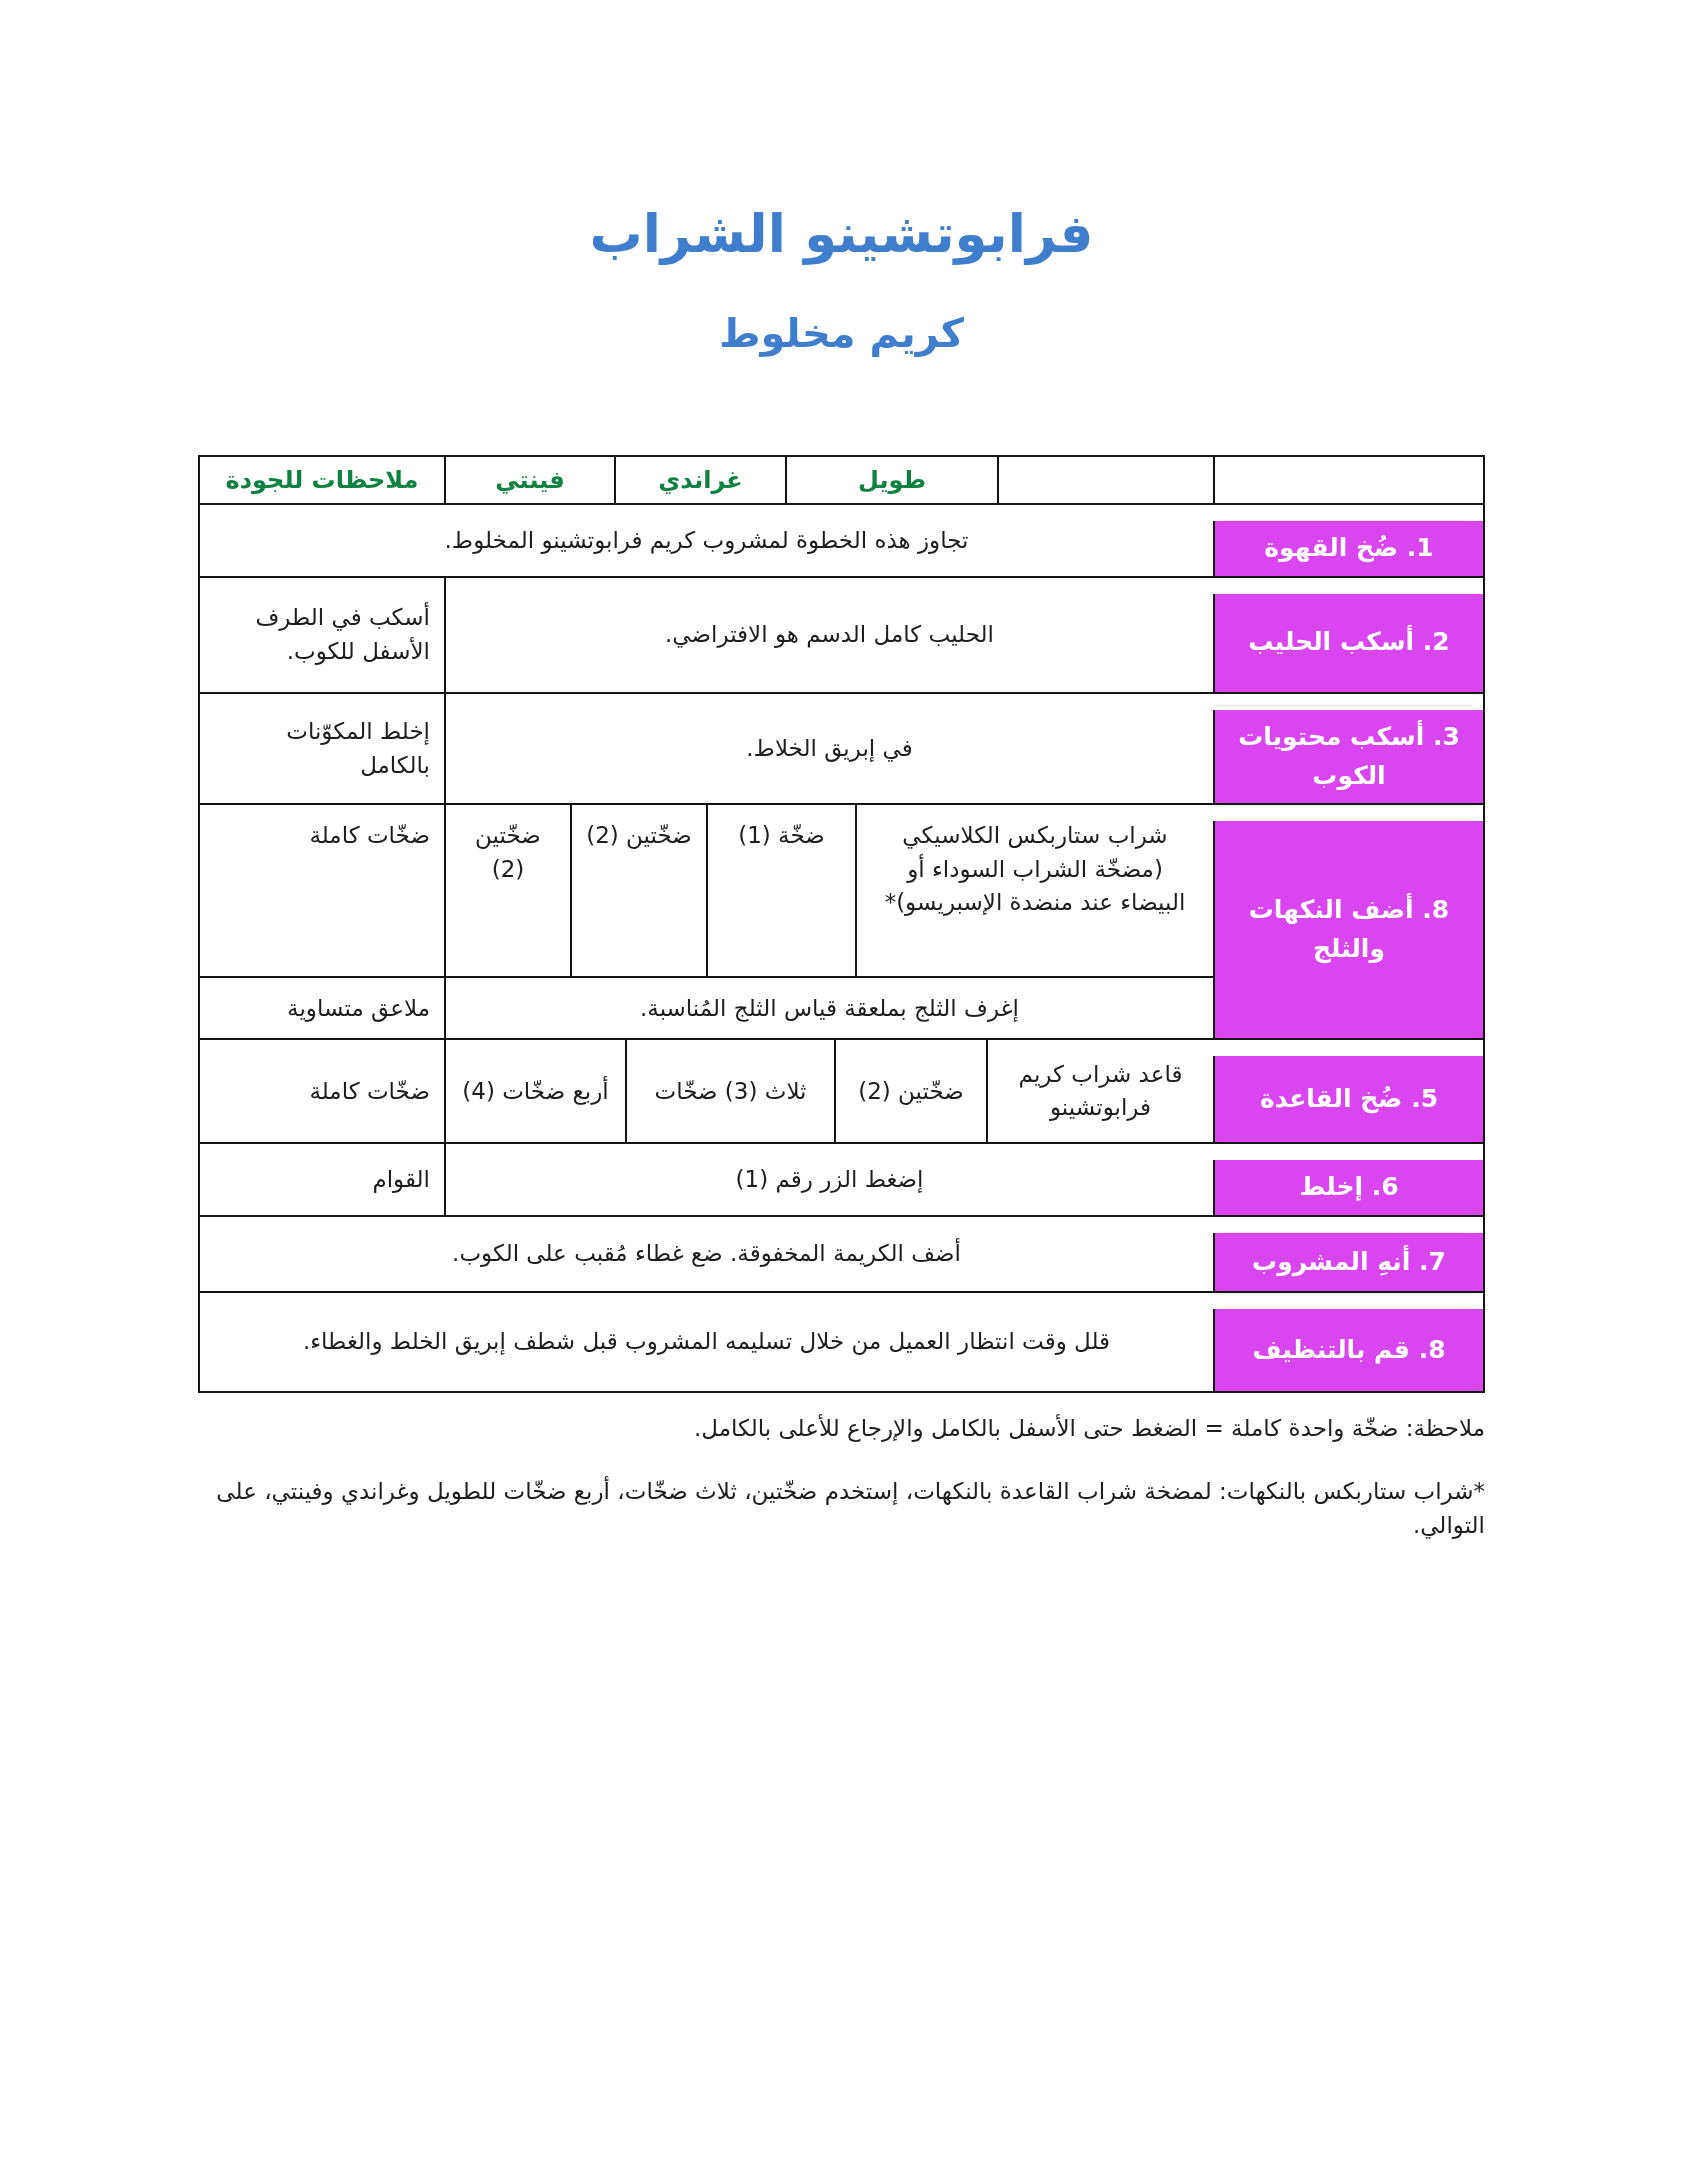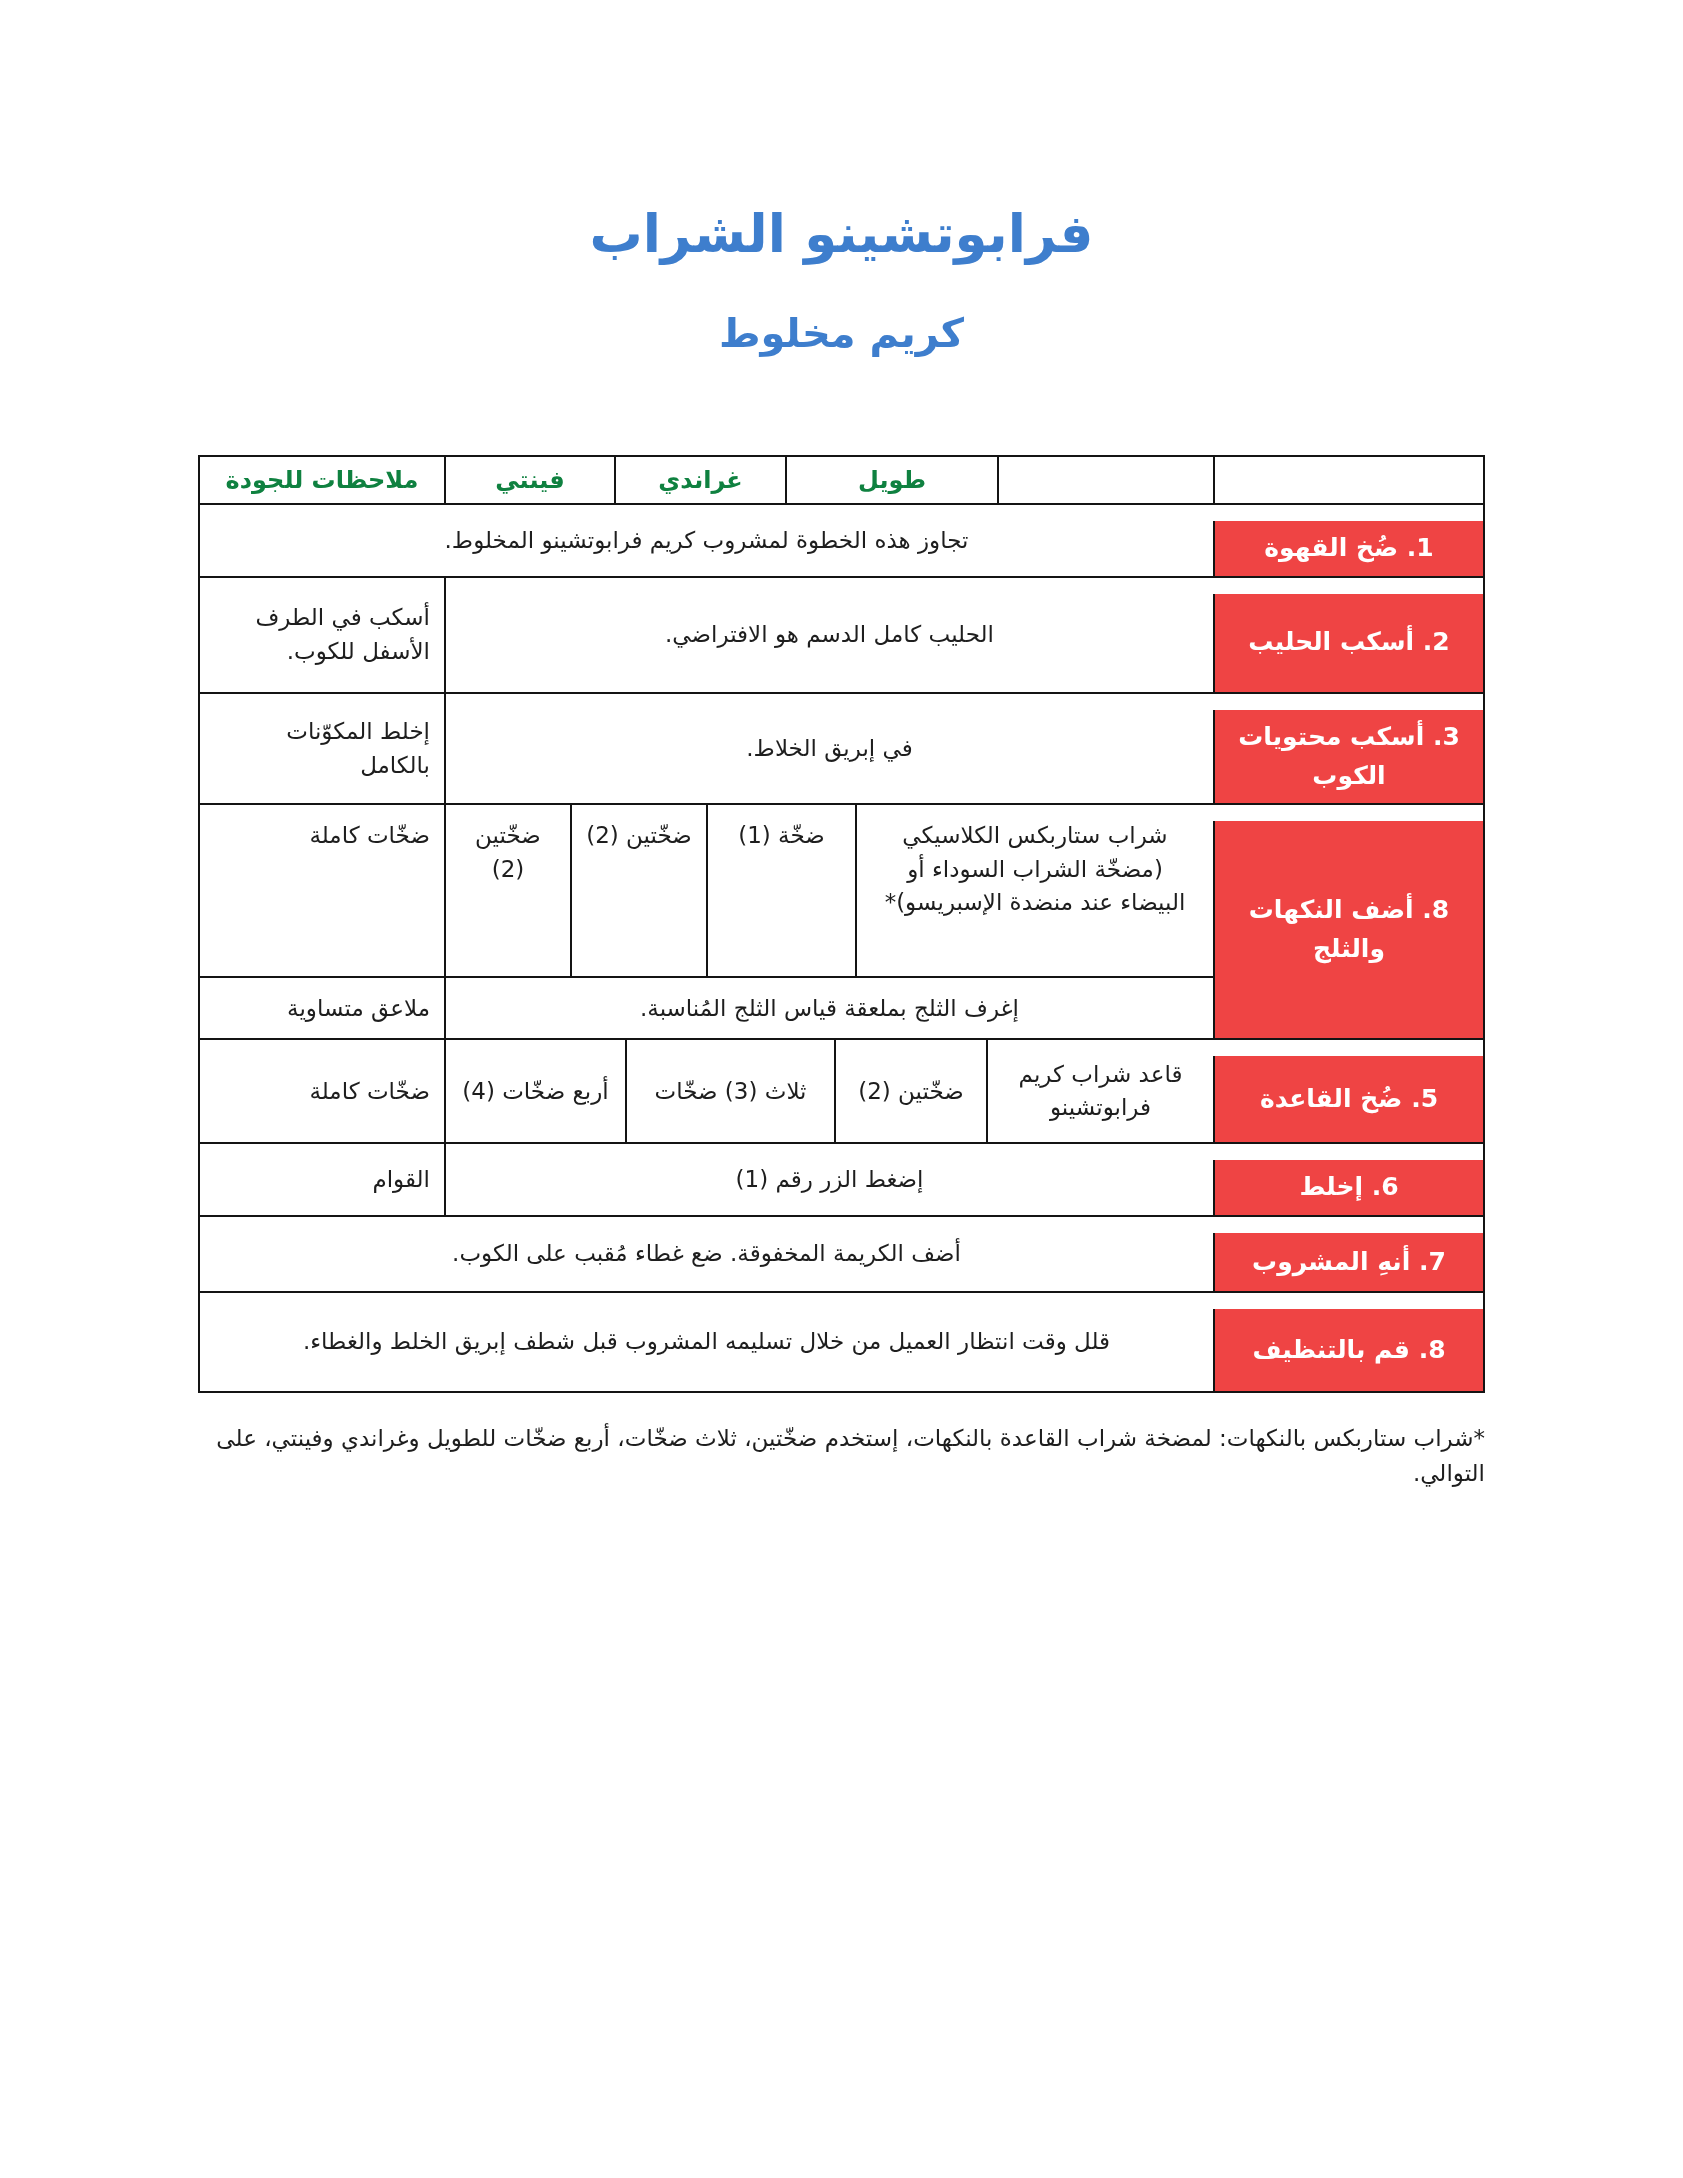--- a/index.html
+++ b/index.html
@@ -47,21 +47,21 @@
     display: flex;
     align-items: center;
     justify-content: center;
     text-align: center;
     padding: 8px 14px;
     background: #ffffff;
   }
   .cell.start { justify-content: flex-start; text-align: right; padding-left: 32px; }
   .cell.top { align-items: flex-start; padding-top: 14px; }
   .cell.step {
-    background: #ef4444;
+    background: #d946ef;
     color: #ffffff;
     font-weight: bold;
     font-size: 25px;
     line-height: 1.55;
     margin-top: 16px;
   }
   .cell.head {
     color: #0f8140;
     font-weight: bold;
     font-size: 24px;
@@ -172,20 +172,21 @@
     </div>
 
     <div class="trow r-8">
       <div class="cell step">8. قم بالتنظيف</div>
       <div class="cell">قلل وقت انتظار العميل من خلال تسليمه المشروب قبل شطف إبريق الخلط والغطاء.</div>
     </div>
 
   </div>
 
   <div class="notes">
+    <div class="note1">ملاحظة: ضخّة واحدة كاملة = الضغط حتى الأسفل بالكامل والإرجاع للأعلى بالكامل.</div>
     <div class="note2">*شراب ستاربكس بالنكهات: لمضخة شراب القاعدة بالنكهات، إستخدم ضخّتين، ثلاث ضخّات، أربع ضخّات للطويل وغراندي وفينتي، على التوالي.</div>
   </div>
 
   <div class="watermark">
     <div class="wm-name">مستقل</div>
     <div class="wm-url">mostaql.com</div>
   </div>
 
 </div>
 

